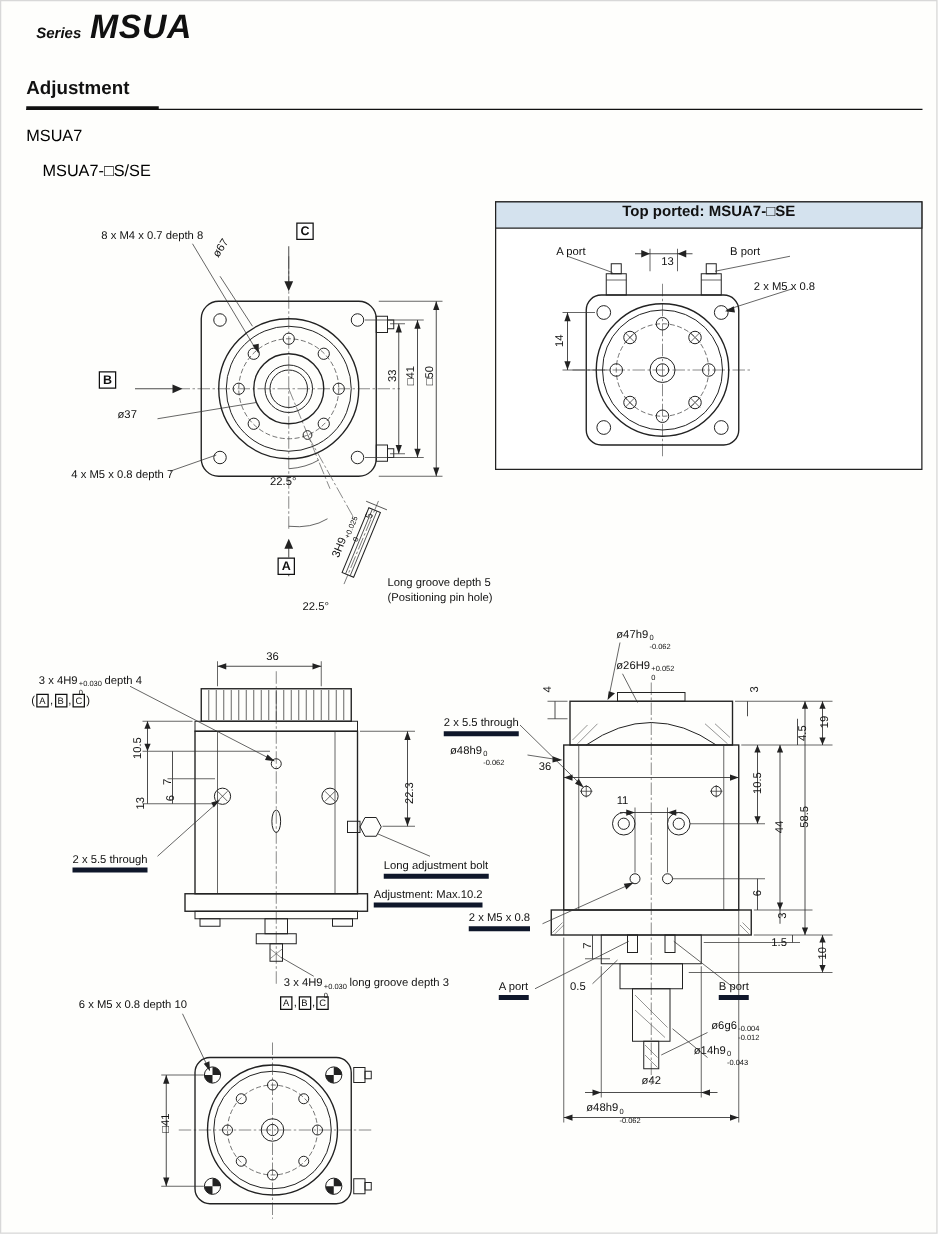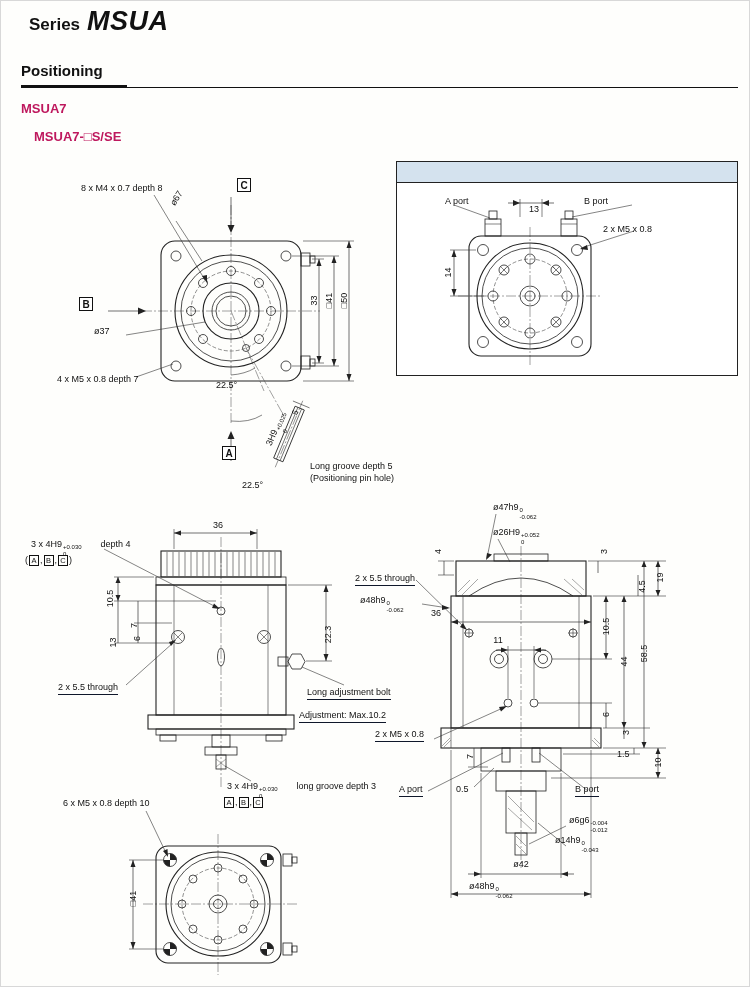--- a/index.html
+++ b/index.html
@@ -1,49 +1,49 @@
 <!DOCTYPE html>
 <html><head>
 <meta charset="utf-8">
 <style>
 *{margin:0;padding:0;box-sizing:border-box}
 body{background:#e9e9e9}
 #page{width:750px;height:987px;background:#fefefc;position:relative;margin:0 auto;font-family:"Liberation Sans","DejaVu Sans",sans-serif;color:#111;overflow:hidden;border:1px solid #d8d8d8}
 .label{position:absolute;font-size:9px;line-height:11px;white-space:nowrap}
 .c{text-align:center}
-.ul{border-bottom:1px solid #0f172a;padding-bottom:1px}
+.ul{border-bottom:4px solid #0f172a;padding-bottom:1px}
 .rl{width:34px;text-align:center;transform:rotate(-90deg);transform-origin:center}
 .vbox{position:absolute;width:14px;height:14px;border:1.4px solid #111;font-size:10px;font-weight:700;display:flex;align-items:center;justify-content:center;background:#fff}
 .lbox{display:inline-block;border:1px solid #111;font-size:7.5px;line-height:9px;min-width:10px;text-align:center;margin:0 1px}
 .tolstack{display:inline-flex;flex-direction:column;align-items:flex-start;font-size:6px;line-height:6.5px;margin-left:1px;vertical-align:-2px}
-.suffix{margin-left:19px}
-.blue{color:#be185d;font-weight:700;font-size:13px}
+.suffix{margin-left:2px}
+.blue{color:#000000;font-weight:400;font-size:13px}
 svg{position:absolute;overflow:visible}
 .ln{stroke:#222;fill:none;stroke-width:1.1}
 .ln2{stroke:#222;fill:none;stroke-width:.8}
 .thin{stroke:#333;fill:none;stroke-width:.6}
 .dim{stroke:#333;fill:none;stroke-width:.7}
 .cl{stroke:#555;fill:none;stroke-width:.55;stroke-dasharray:10 2 2 2}
 .dash{stroke:#444;fill:none;stroke-width:.6;stroke-dasharray:4 2}
 .ah{fill:#222;stroke:none}
 .hatch{stroke:#555;fill:none;stroke-width:.5}
 #titleline{position:absolute;left:28px;top:5px;display:flex;align-items:baseline;gap:7px}
 #dim-thick{position:absolute;left:20px;top:84px;width:106px;height:3px;background:#111}
 #dim-thin{position:absolute;left:20px;top:86px;width:717px;height:1px;background:#111}
 </style>
 </head>
 <body>
 
 <div id="page">
 
   <div id="titleline">
-    <span style="font-size:17px;font-weight:700">Series</span>
+    <span style="font-size:12px;font-style:italic;font-weight:700">Series</span>
     <span style="font-size:27px;font-style:italic;font-weight:700;letter-spacing:.5px">MSUA</span>
   </div>
-  <div class="label" style="left:20px;top:64px;font-size:15px;font-weight:700">Positioning</div>
+  <div class="label" style="left:20px;top:64px;font-size:15px;font-weight:700">Adjustment</div>
   <div id="dim-thick"></div>
   <div id="dim-thin"></div>
   <div class="label blue" style="left:20px;top:102px">MSUA7</div>
   <div class="label blue" style="left:33px;top:130px">MSUA7-□S/SE</div>
 
   <svg style="left:55px;top:168px" width="340" height="335" viewBox="0 0 340 335">
     <line class="cl" x1="175" y1="36" x2="175" y2="254"></line>
     <line class="cl" x1="86" y1="142" x2="264" y2="142"></line>
     <line class="cl" x1="175" y1="142" x2="208" y2="222"></line>
     <rect class="ln" x="105" y="72" width="140" height="140" rx="14"></rect>
@@ -172,20 +172,21 @@
     <line class="thin" x1="80" y1="89" x2="54" y2="89"></line>
       <line class="thin" x1="90" y1="135" x2="54" y2="135"></line>
     <line class="dim" x1="58" y1="89" x2="58" y2="135"></line>
     <path class="ah" d="M58,89 l-2.5,7 h5 z"></path>
       <path class="ah" d="M58,135 l-2.5,-7 h5 z"></path>
     <line class="thin" x1="58" y1="44" x2="94" y2="57"></line>
     <line class="thin" x1="236" y1="44" x2="176" y2="56"></line>
     <line class="thin" x1="238" y1="70" x2="185" y2="87"></line>
       <path class="ah" d="M184,88 l7,-4 1,5 z"></path>
   </svg>
+  <div class="label c" style="left:397px;top:163px;width:338px;font-size:12px;font-weight:700">Top ported: MSUA7-□SE</div>
   <div class="label" style="left:444px;top:195px">A port</div>
   <div class="label" style="left:583px;top:195px">B port</div>
   <div class="label c" style="left:518px;top:203px;width:30px">13</div>
   <div class="label" style="left:602px;top:223px">2 x M5 x 0.8</div>
   <div class="label rl" style="left:430px;top:266px">14</div>
 
   <svg style="left:25px;top:518px" width="395" height="292" viewBox="0 0 395 292">
     <line class="cl" x1="195" y1="18" x2="195" y2="268"></line>
     <rect class="ln" x="135" y="32" width="120" height="26"></rect>
     <g class="thin">

